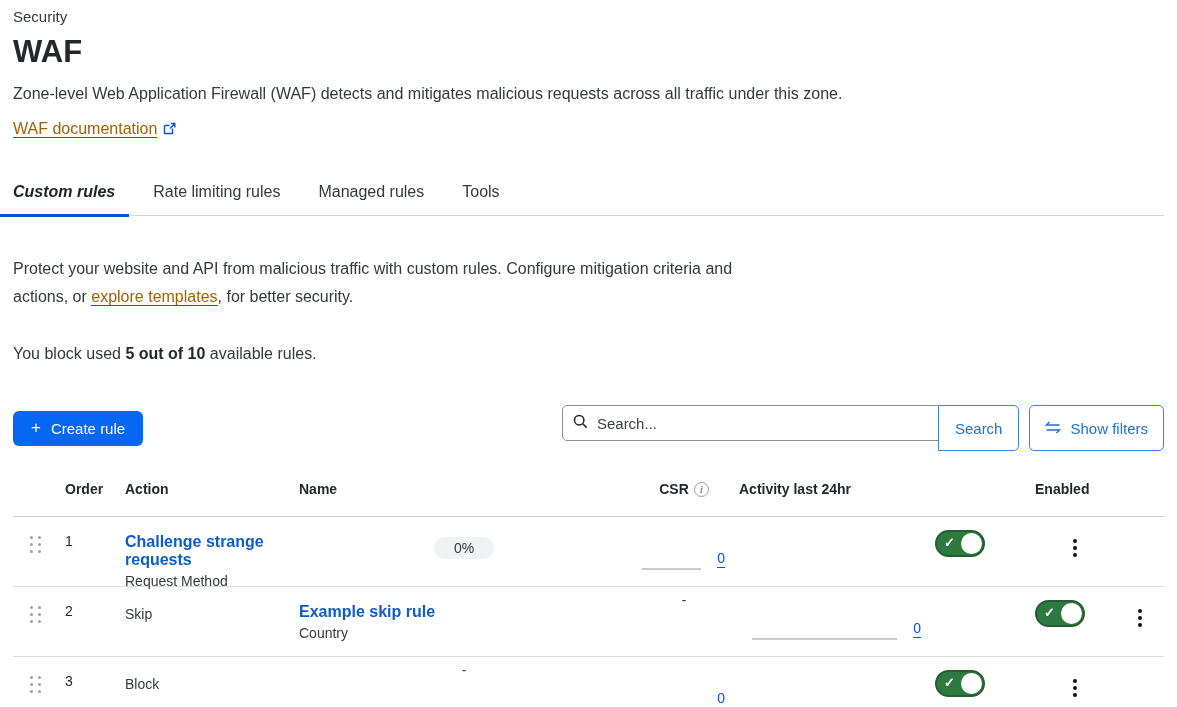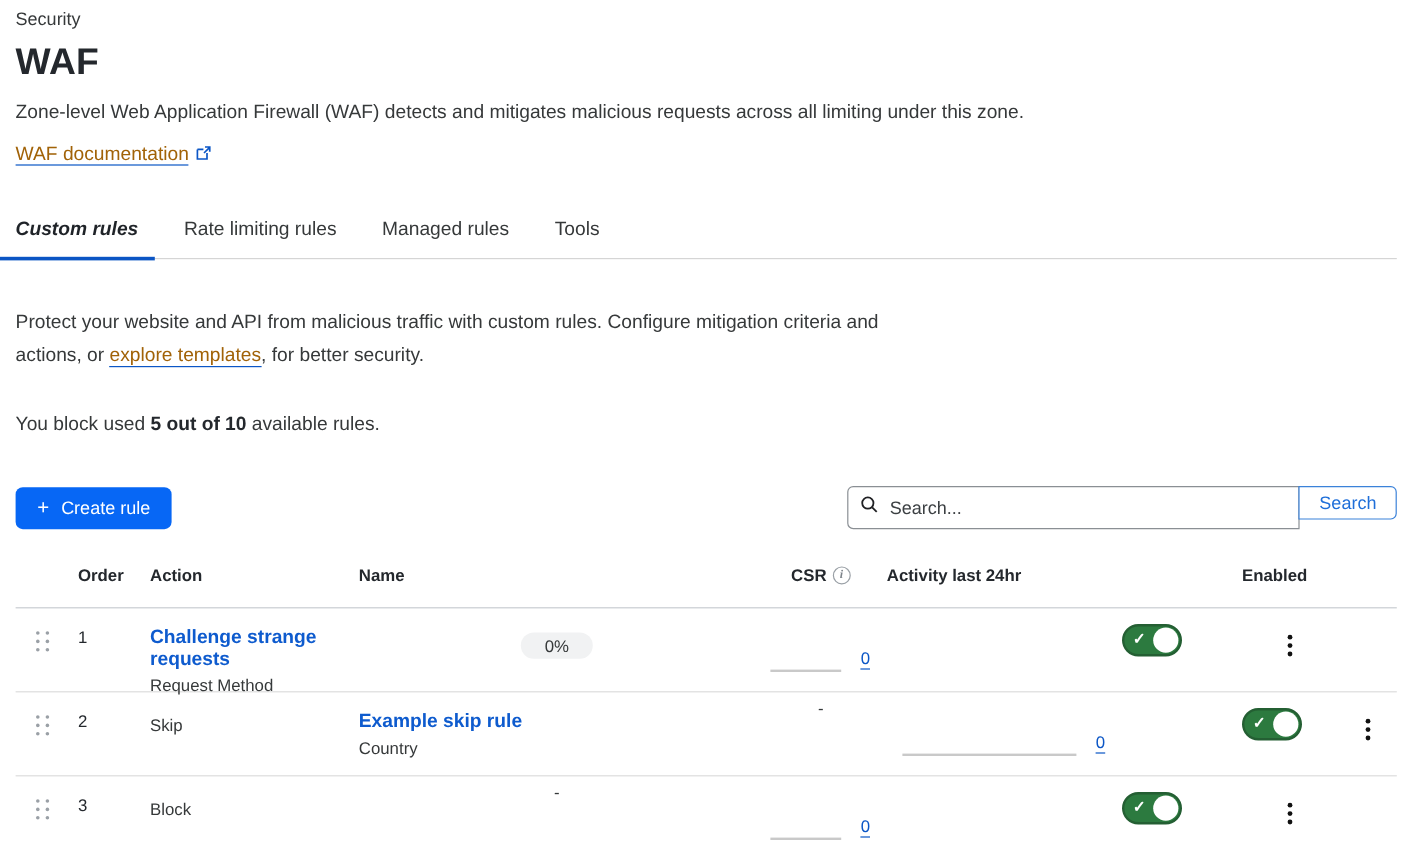--- a/index.html
+++ b/index.html
@@ -43,21 +43,21 @@
   .toolbar-right { margin-left: auto; display: flex; align-items: center; }
   .search-wrap { display: flex; align-items: flex-start; }
   .search-box {
     display: flex; align-items: center; width: 377px; height: 36px;
     border: 1px solid #8a8f94; border-radius: 5px 0 0 5px; padding: 0 10px; background: #fff;
   }
   .search-box input { border: none; outline: none; font-size: 15px; font-family: inherit; color: #36393a; width: 100%; margin-left: 9px; background: transparent; }
   .search-box input::placeholder { color: #3c4043; opacity: 1; }
   .btn-outline {
     background: #fff; color: #1f6fd9; border: 1px solid #3b82d9; border-radius: 5px;
-    height: 28px; padding: 0 15px; font-size: 15px; cursor: pointer; font-family: inherit;
+    height: 46px; padding: 0 15px; font-size: 15px; cursor: pointer; font-family: inherit;
     display: inline-flex; align-items: center; gap: 9px;
   }
   .btn-search { border-radius: 0 5px 5px 0; margin-left: -1px; padding: 0 16px; }
   .btn-filters { margin-left: 10px; }
 
   
   .table { margin-top: 22px; width: 1151px; font-size: 14px; }
   .trow {
     display: grid;
     grid-template-columns: 52px 60px 174px 330px 110px 196px 1fr 80px 49px;
@@ -97,21 +97,21 @@
   .kebab { display: flex; flex-direction: column; gap: 3px; align-items: center; margin: 22px auto 0 auto; cursor: pointer; width: 18px; }
   .kebab i { width: 4px; height: 4px; border-radius: 50%; background: #111; }
 </style>
 </head>
 <body>
 
 <div class="page">
 
   <div class="breadcrumb">Security</div>
   <h1 class="title">WAF</h1>
-  <div class="description">Zone-level Web Application Firewall (WAF) detects and mitigates malicious requests across all limiting under this zone.</div>
+  <div class="description">Zone-level Web Application Firewall (WAF) detects and mitigates malicious requests across all traffic under this zone.</div>
 
   <div class="doc-link-row">
     <a class="link">WAF documentation</a><span class="ext-icon"><svg width="13" height="13" viewBox="0 0 13 13">
           <path d="M1.5 3.5 h5 M1.5 3.5 v8 h8 v-5" stroke="#0b56c6" stroke-width="1.4" fill="none"></path>
           <path d="M7 6.5 L11.5 2 M7.8 1.5 h4 v4" stroke="#0b56c6" stroke-width="1.4" fill="none"></path>
         </svg></span>
   </div>
 
   <div class="tabs">
     <div class="tab active">Custom rules</div>
@@ -133,20 +133,27 @@
       <div class="search-wrap">
         <div class="search-box">
           <span><svg width="15" height="15" viewBox="0 0 15 15">
                 <circle cx="6.2" cy="6.2" r="4.7" stroke="#202124" stroke-width="1.5" fill="none"></circle>
                 <path d="M9.8 9.8 L13.6 13.6" stroke="#202124" stroke-width="1.5"></path>
               </svg></span>
           <input type="text" placeholder="Search..." style="">
         </div>
         <button class="btn-outline btn-search">Search</button>
       </div>
+      <button class="btn-outline btn-filters">
+        <span><svg width="16" height="13" viewBox="0 0 16 13">
+              <path d="M4.5 1 L1.5 4 L14.5 4" stroke="#1f6fd9" stroke-width="1.5" fill="none"></path>
+              <path d="M11.5 12 L14.5 9 L1.5 9" stroke="#1f6fd9" stroke-width="1.5" fill="none"></path>
+            </svg></span>
+        <span>Show filters</span>
+      </button>
     </div>
   </div>
 
   <div class="table">
     <div class="trow thead">
       <div></div>
       <div class="th">Order</div>
       <div class="th">Action</div>
       <div class="th">Name</div>
       <div class="th th-csr">

